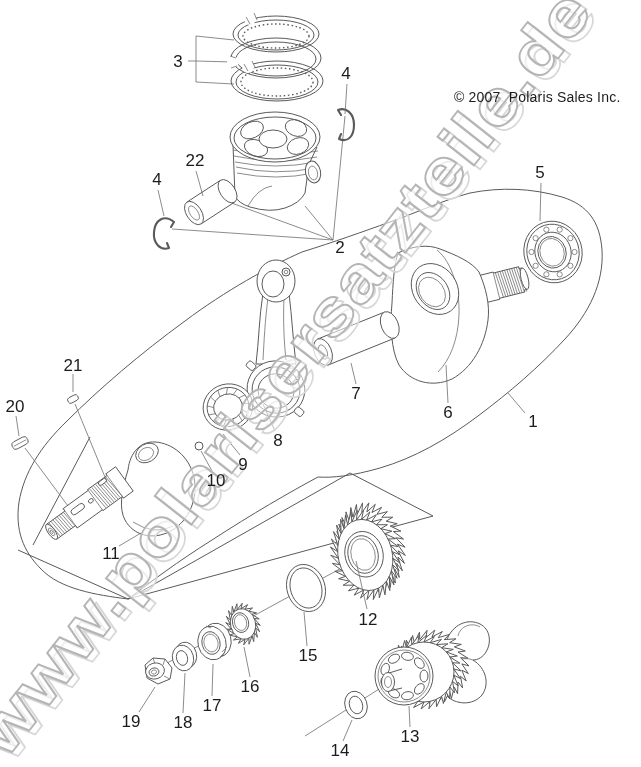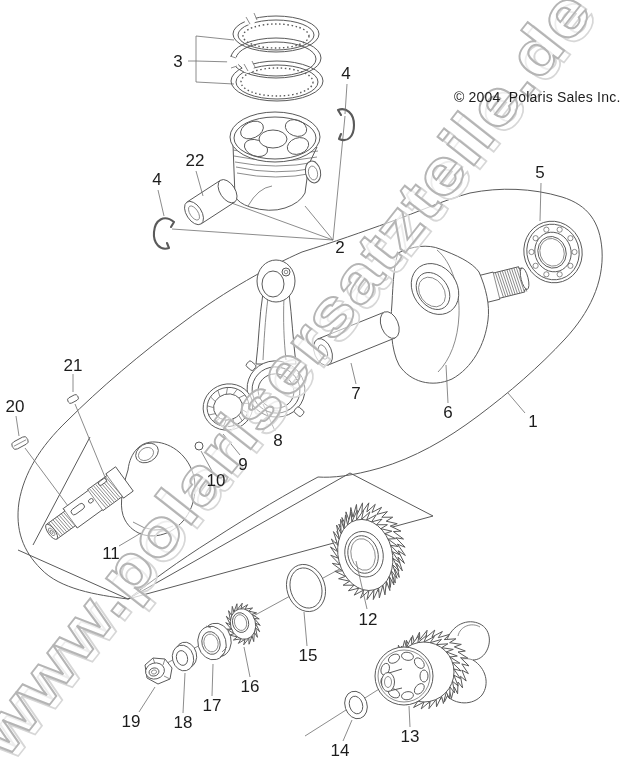--- a/index.html
+++ b/index.html
@@ -342,14 +342,14 @@
         <text x="250" y="692" text-anchor="middle" class="callout">16</text>
         <text x="212" y="711" text-anchor="middle" class="callout">17</text>
         <text x="183" y="728" text-anchor="middle" class="callout">18</text>
         <text x="131" y="727" text-anchor="middle" class="callout">19</text>
         <text x="15" y="412" text-anchor="middle" class="callout">20</text>
         <text x="73" y="371" text-anchor="middle" class="callout">21</text>
         <text x="195" y="166" text-anchor="middle" class="callout">22</text>
       </g>
 </svg>
 
-<div class="copyright">© 2004  Polaris Sales Inc.</div>
+<div class="copyright">© 2007  Polaris Sales Inc.</div>
 </div>
 
 </body></html>

